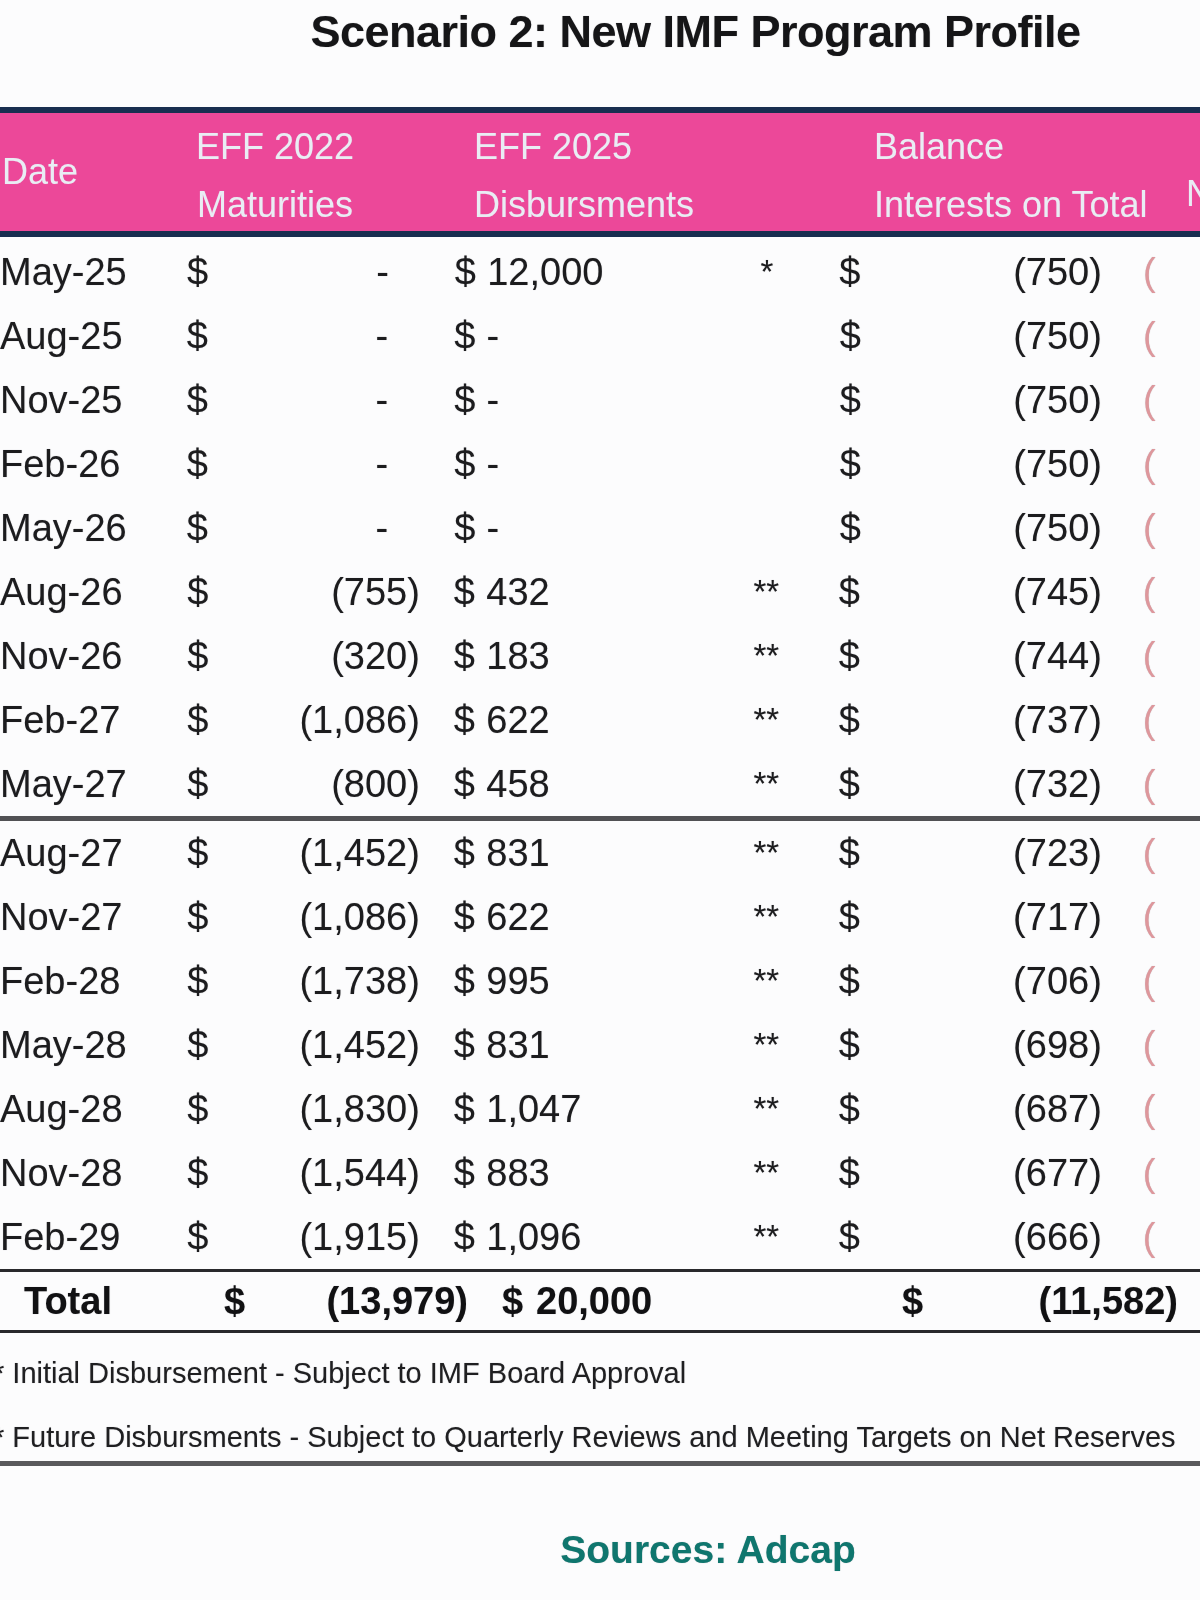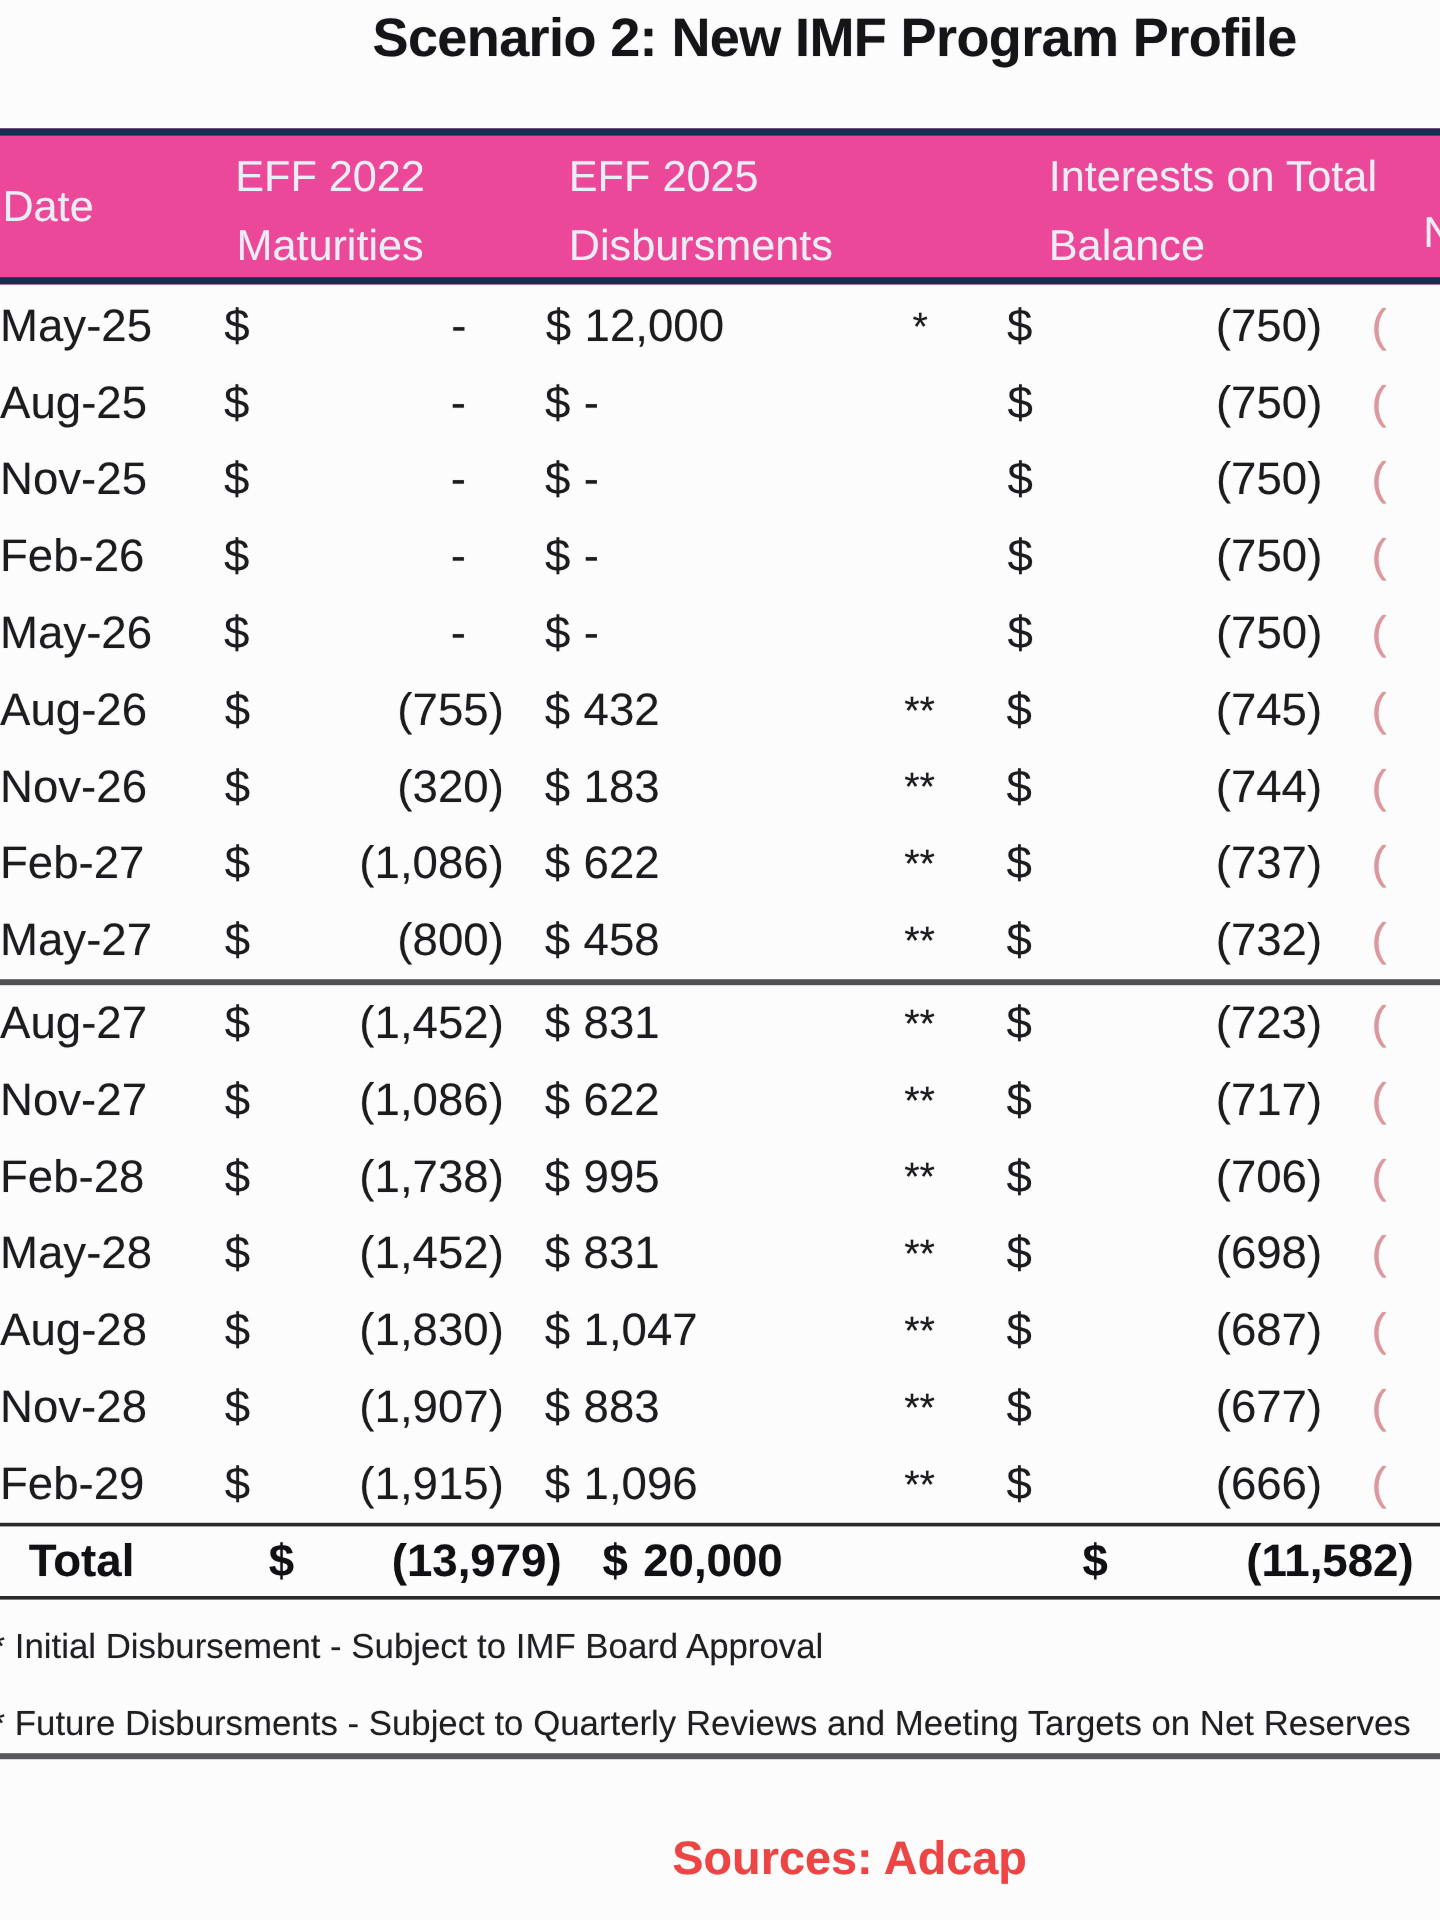--- a/index.html
+++ b/index.html
@@ -51,21 +51,21 @@
   
   .footnote {
     position:absolute; left:-7px; font-size:29px; color:#1f1f21;
     white-space:nowrap; text-shadow:0 0 1px rgba(25,25,35,.3);
   }
   .fn1 { top:1357px; }
   .fn2 { top:1421px; }
   .bottom-rule { position:absolute; top:1461px; left:0; width:1200px; height:5px; background:#59595c; }
   .source {
     position:absolute; top:1528px; left:216px; right:0;
-    text-align:center; font-size:39px; font-weight:600; color:#ef4444;
+    text-align:center; font-size:39px; font-weight:600; color:#0f766e;
     text-shadow:0 0 1px rgba(25,25,35,.3);
   }
 </style>
 </head>
 <body>
 
 <div class="page">
 
   <div class="title">Scenario 2: New IMF Program Profile</div>
 
@@ -73,22 +73,22 @@
     <div class="th th-date">Date</div>
     <div class="th th-eff22">
       <div>EFF 2022</div>
       <div>Maturities</div>
     </div>
     <div class="th th-eff25">
       <div>EFF 2025</div>
       <div>Disbursments</div>
     </div>
     <div class="th th-int">
+      <div>Balance</div>
       <div>Interests on Total</div>
-      <div>Balance</div>
     </div>
     <div class="th th-next">N</div>
   </div>
 
   <div class="tbody">
 
     <div>
 
         <div class="row">
           <span class="c-date">May-25</span>
@@ -259,21 +259,21 @@
           <span class="c-val2">1,047</span>
           <span class="c-mark">**</span>
           <span class="c-cur3">$</span>
           <span class="c-val3">(687)</span>
           <span class="c-edge">(</span>
         </div>
 
         <div class="row">
           <span class="c-date">Nov-28</span>
           <span class="c-cur1">$</span>
-          <span class="c-val1">(1,907)</span>
+          <span class="c-val1">(1,544)</span>
           <span class="c-cur2">$</span>
           <span class="c-val2">883</span>
           <span class="c-mark">**</span>
           <span class="c-cur3">$</span>
           <span class="c-val3">(677)</span>
           <span class="c-edge">(</span>
         </div>
 
         <div class="row">
           <span class="c-date">Feb-29</span>

